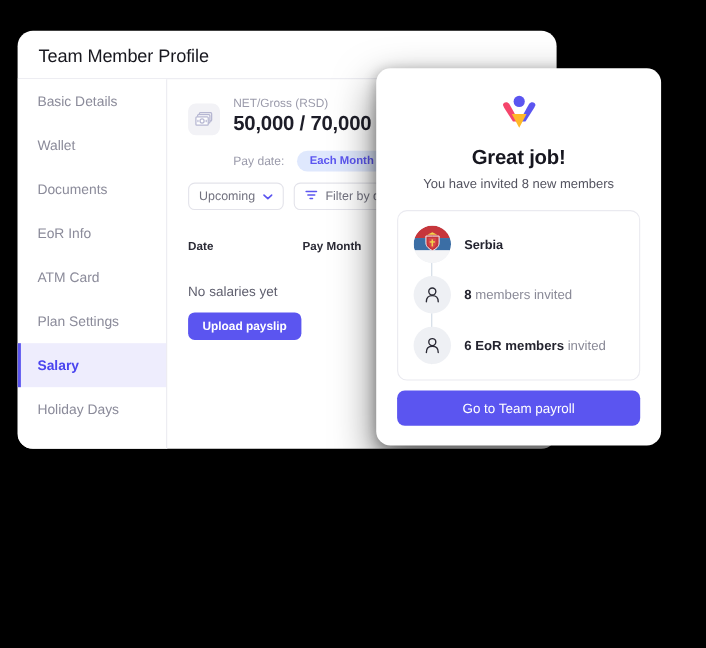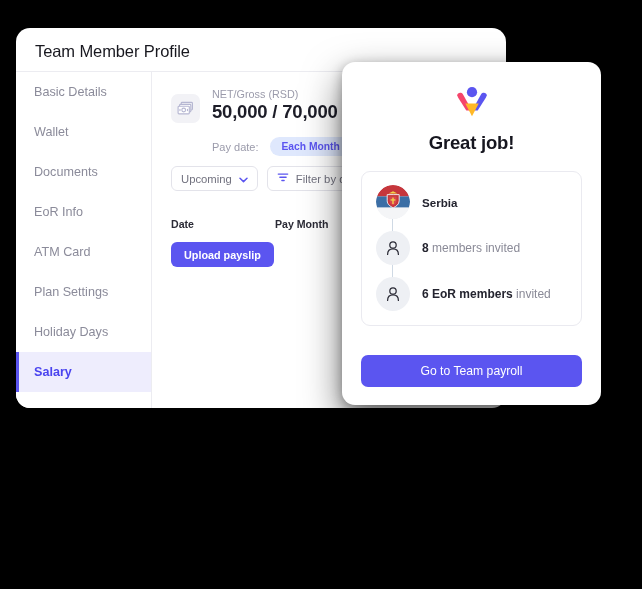--- a/index.html
+++ b/index.html
@@ -324,25 +324,25 @@
       </div>
       <div class="side-item">
         <span>EoR Info</span>
       </div>
       <div class="side-item">
         <span>ATM Card</span>
       </div>
       <div class="side-item">
         <span>Plan Settings</span>
       </div>
-      <div class="side-item">
-        <span>Holiday Days</span>
-      </div>
       <div class="side-item active">
         <span>Salary</span>
+      </div>
+      <div class="side-item">
+        <span>Holiday Days</span>
       </div>
     </div>
 
     <div id="main-panel">
 
       <div id="pay-row">
         <div id="money-icon-box">
           <svg width="18" height="18" viewBox="0 0 18 18" aria-hidden="true">
             <rect x="4.2" y="2.4" width="11.2" height="7.6" rx="0.9" fill="none" stroke="#b6b7d2" stroke-width="1.15"></rect>
             <rect x="2.6" y="4.3" width="11.2" height="7.6" rx="0.9" fill="#ffffff" stroke="#b6b7d2" stroke-width="1.15"></rect>
@@ -386,20 +386,21 @@
           <span>Filter by date</span>
         </div>
 
       </div>
 
       <div id="table-head">
         <div id="th-date">Date</div>
         <div>Pay Month</div>
       </div>
 
+      <div id="empty-text">No salaries yet</div>
 
       <button id="upload-btn">Upload payslip</button>
 
     </div>
   </div>
 
   <div id="success-card">
 
     <div id="brand-logo">
       <svg width="34" height="34" viewBox="0 0 34 34" aria-hidden="true">
@@ -410,20 +411,21 @@
 
         <path d="M10.3 19.6 L23.7 19.6 L17.0 32.2 Z" fill="#ffb827"></path>
 
         <path d="M8.6 16.4 L25.4 16.4 L23.9 19.9 L10.1 19.9 Z" fill="#f5456b" opacity="0.0"></path>
 
         <circle cx="17" cy="8.2" r="5.1" fill="#5b55f0"></circle>
       </svg>
     </div>
 
     <div id="success-title">Great job!</div>
+    <div id="success-sub">You have invited 8 new members</div>
 
     <div id="invites-box">
 
       <div class="connector" id="conn-1"></div>
       <div class="connector" id="conn-2"></div>
 
       <div class="invite-row">
         <div class="avatar-circle">
           <svg width="34" height="34" viewBox="0 0 34 34" aria-hidden="true">
             <defs>

